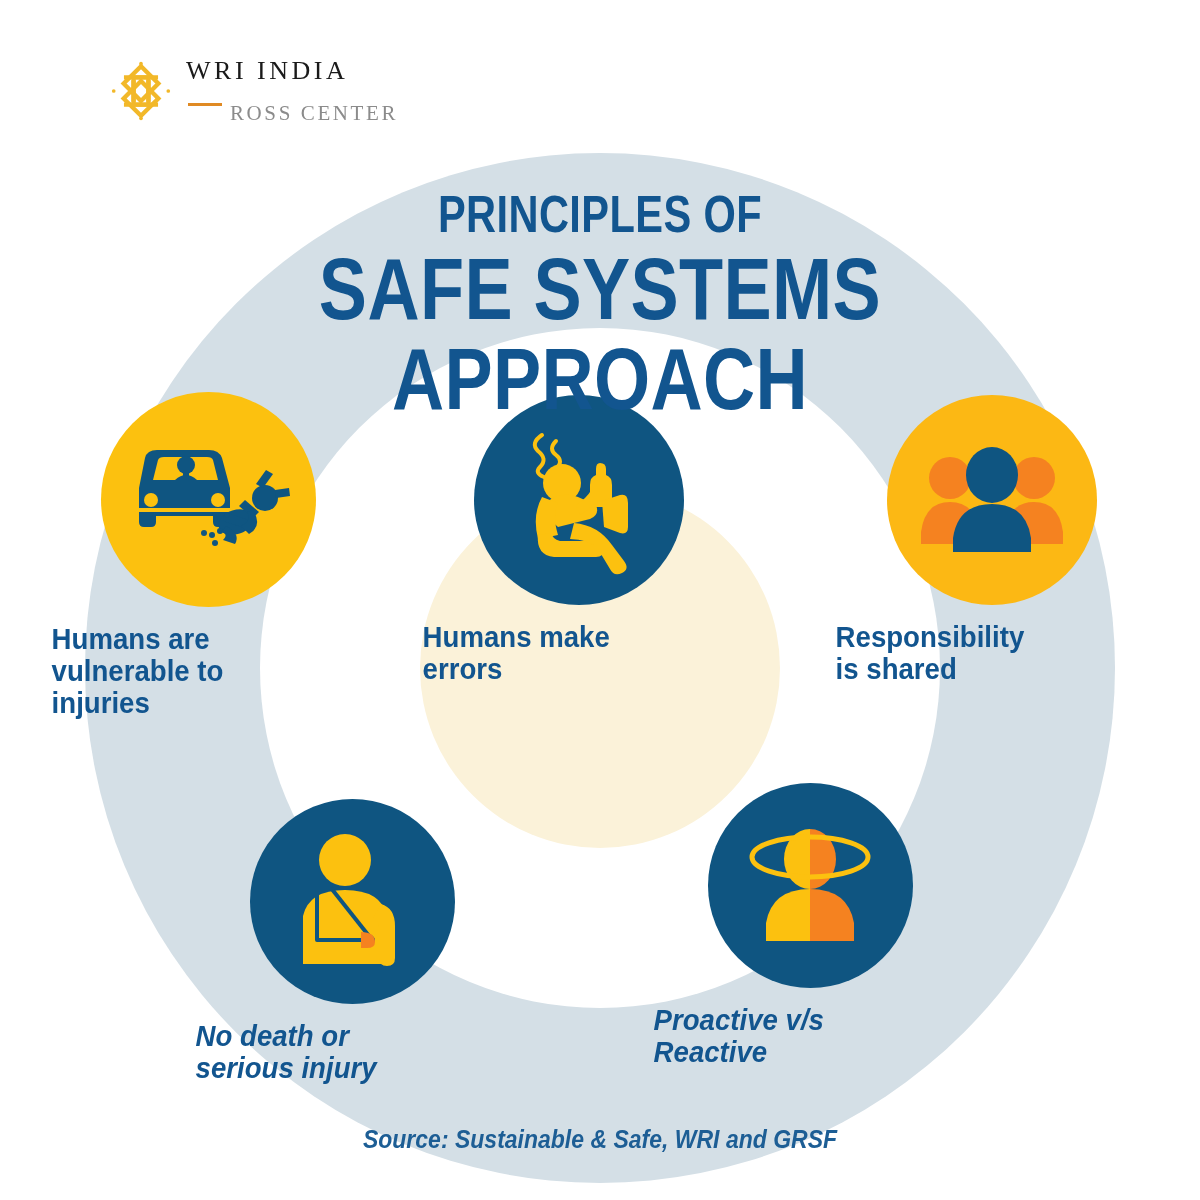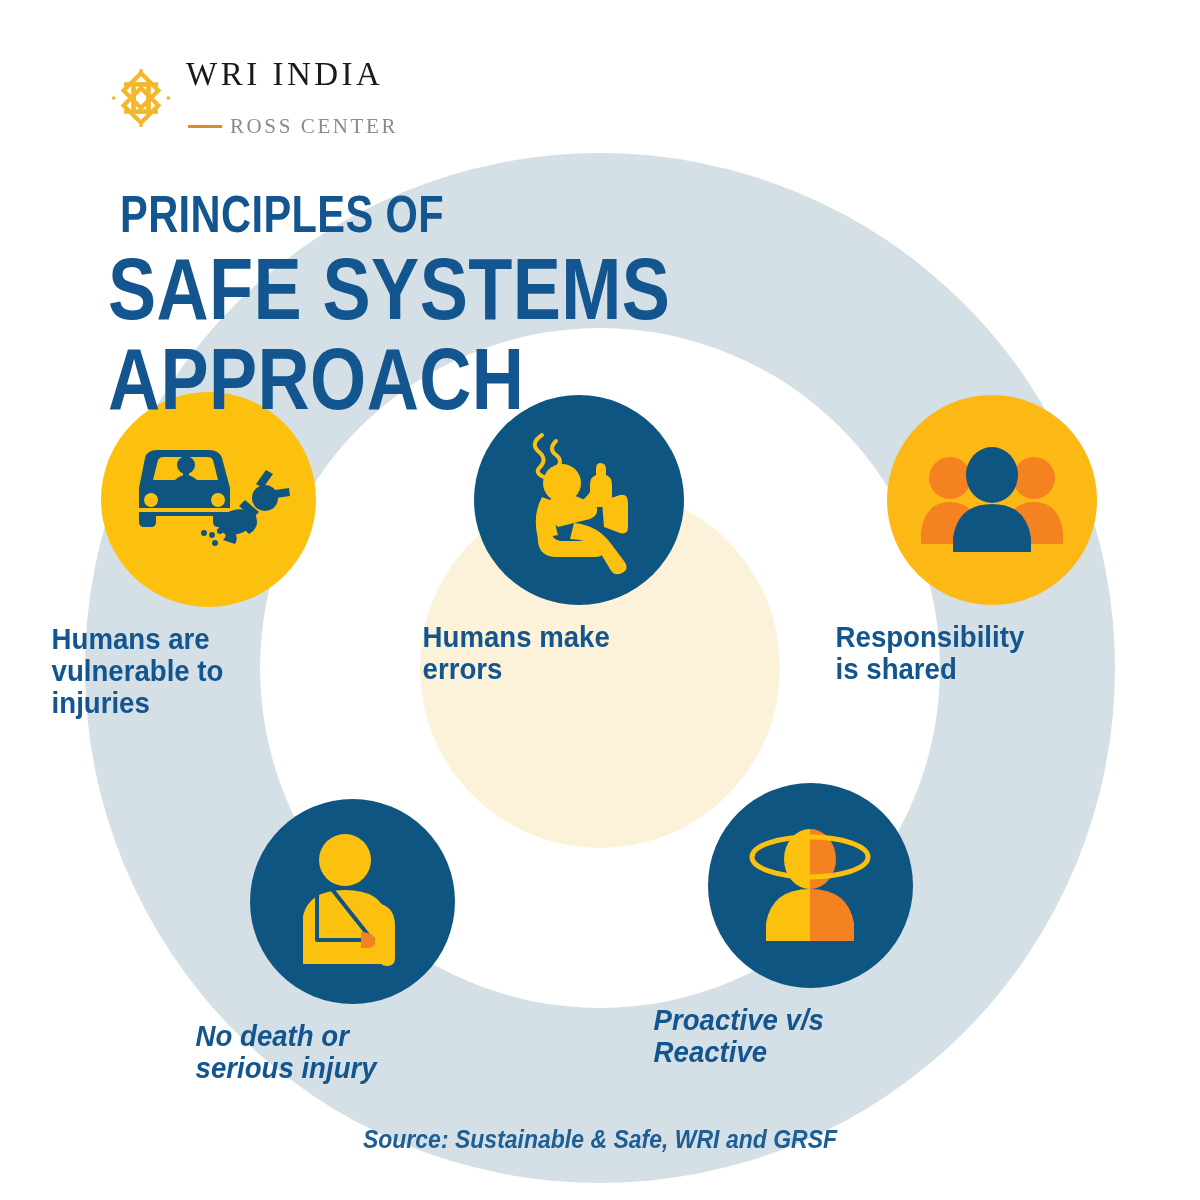--- a/index.html
+++ b/index.html
@@ -31,33 +31,33 @@
 
   
   #logo{
     position:absolute;left:110px;top:58px;
     display:flex;align-items:center;gap:14px;z-index:30;
   }
   #logo-mark{width:62px;height:62px;display:block;}
   .logo-text{display:flex;flex-direction:column;line-height:1;}
   #logo-wordmark{
     font-family:"Liberation Serif","DejaVu Serif",serif;
-    font-size:33px;letter-spacing:3.5px;color:#1a1a1a;
+    font-size:26px;letter-spacing:3.5px;color:#1a1a1a;
     font-weight:400;
   }
-  #logo-sub-row{display:flex;align-items:center;gap:8px;margin-top:25px;margin-left:2px;}
+  #logo-sub-row{display:flex;gap:8px;margin-top:19px;margin-left:2px;}
   #logo-dash{width:34px;height:3px;background:#e08a23;display:block;}
   #logo-subbrand{
     font-family:"Liberation Serif","DejaVu Serif",serif;
     font-size:21px;letter-spacing:2.6px;color:#8b8b8b;font-weight:400;
   }
 
   
   #title-block{
-    position:absolute;left:0;right:0;top:188px;z-index:30;
+    position:absolute;left:0;right:0;top:188px;text-align:center;z-index:30;
   }
   #title-kicker{
     font-size:52px;font-weight:700;color:#12558f;
     letter-spacing:0.5px;line-height:1;
     transform:scaleX(.80);transform-origin:center;
     font-family:"Liberation Sans","DejaVu Sans",sans-serif;
   }
   #title-main{
     font-size:88px;font-weight:700;color:#12558f;
     letter-spacing:0.5px;line-height:1.02;margin-top:4px;

